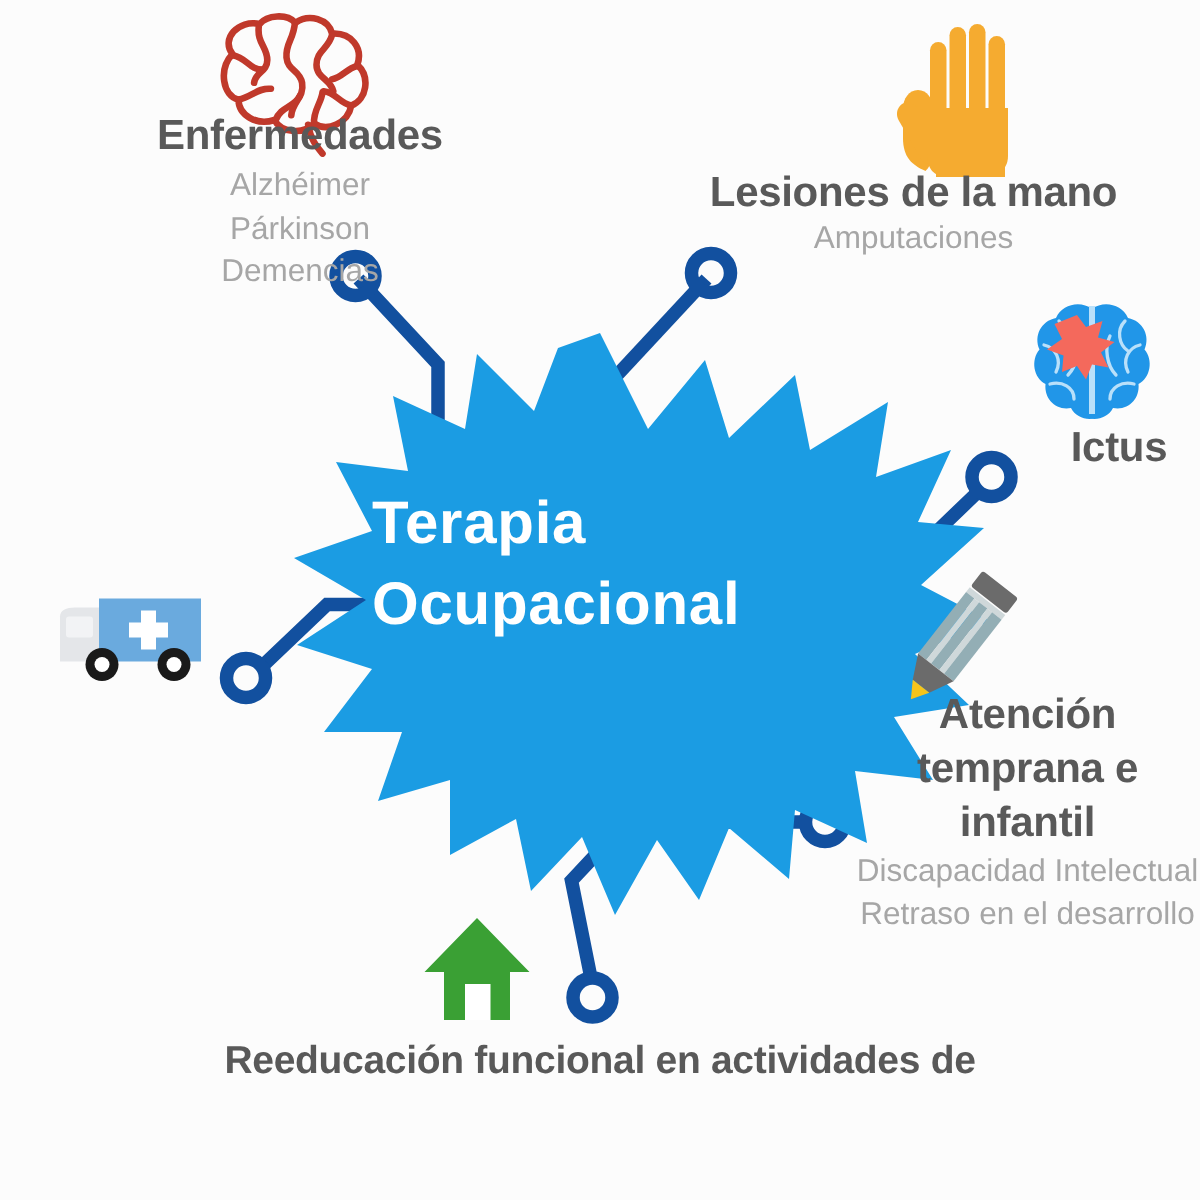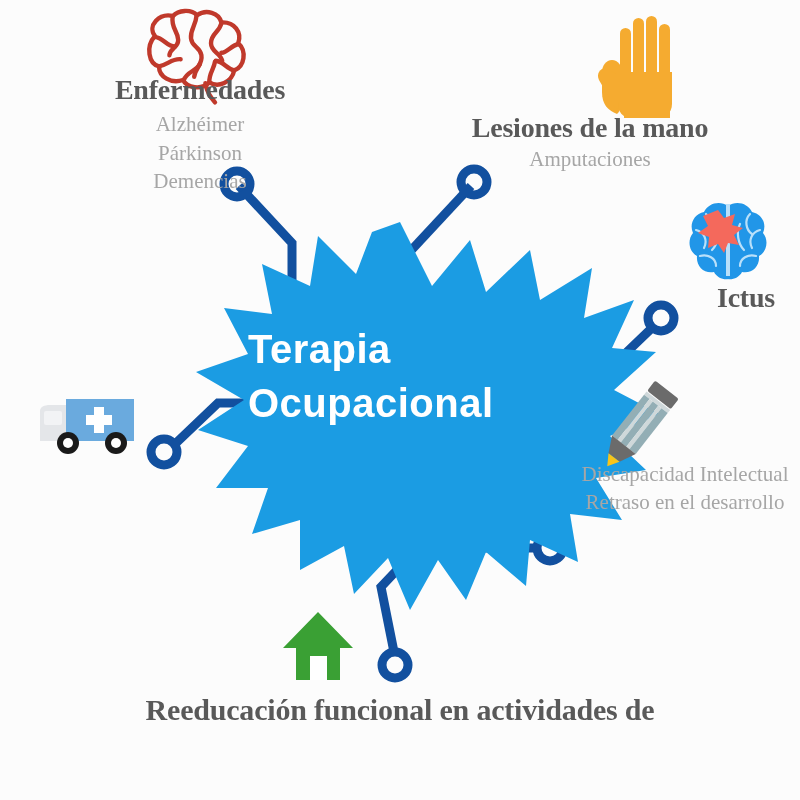--- a/index.html
+++ b/index.html
@@ -21,21 +21,20 @@
     position: absolute;
     left: 0;
     top: 0;
     width: 800px;
     height: 800px;
   }
   .label-block {
     position: absolute;
     text-align: center;
     line-height: 1.12;
-    font-family: Liberation Serif, serif;
   }
   .lbl-title {
     font-weight: bold;
     color: #595959;
     font-size: 28px;
     letter-spacing: -0.2px;
   }
   .lbl-sub {
     color: #a6a6a6;
     font-size: 21px;
@@ -51,28 +50,28 @@
     text-align: left;
     color: #ffffff;
     font-size: 40px;
     font-weight: bold;
     line-height: 1.35;
     letter-spacing: 0.5px;
     pointer-events: none;
   }
   
   #blk-neuro      { left: 0px;   top: 72px;  width: 400px; }
-  #blk-mano       { left: 400px; top: 112px; width: 380px; }
+  #blk-mano       { left: 419px; top: 112px; width: 380px; }
   #blk-ictus      { left: 666px; top: 282px; width: 160px; }
   #blk-atencion   { left: 570px; top: 458px; width: 230px; }
   #blk-recup      { left: 0px;   top: 472px; width: 290px; }
   #blk-reeduc     { left: 35px;  top: 688px; width: 730px; }
   #blk-atencion .lbl-title { line-height: 1.28; }
   #blk-recup .lbl-title { line-height: 1.25; }
-  #blk-reeduc .lbl-title { font-size: 30px; line-height: 1.45; }
+  #blk-reeduc .lbl-title { font-size: 26px; line-height: 1.45; }
   #blk-neuro .lbl-title { line-height: 1.3; }
 </style>
 </head>
 <body>
 
 <div id="infographic">
 
   <svg id="svg-layer" viewBox="0 0 800 800">
 
     <g>
@@ -225,20 +224,25 @@
     </div>
   </div>
 
   <div class="label-block" id="blk-ictus">
     <div class="lbl-title">
       <div>Ictus</div>
     </div>
   </div>
 
   <div class="label-block" id="blk-atencion">
+    <div class="lbl-title">
+      <div>Atención</div>
+      <div>temprana e</div>
+      <div>infantil</div>
+    </div>
     <div class="lbl-sub">
       <div>Discapacidad Intelectual</div>
       <div>Retraso en el desarrollo</div>
     </div>
   </div>
 
 
   <div class="label-block" id="blk-reeduc">
     <div class="lbl-title">
       <div>Reeducación funcional en actividades de</div>

